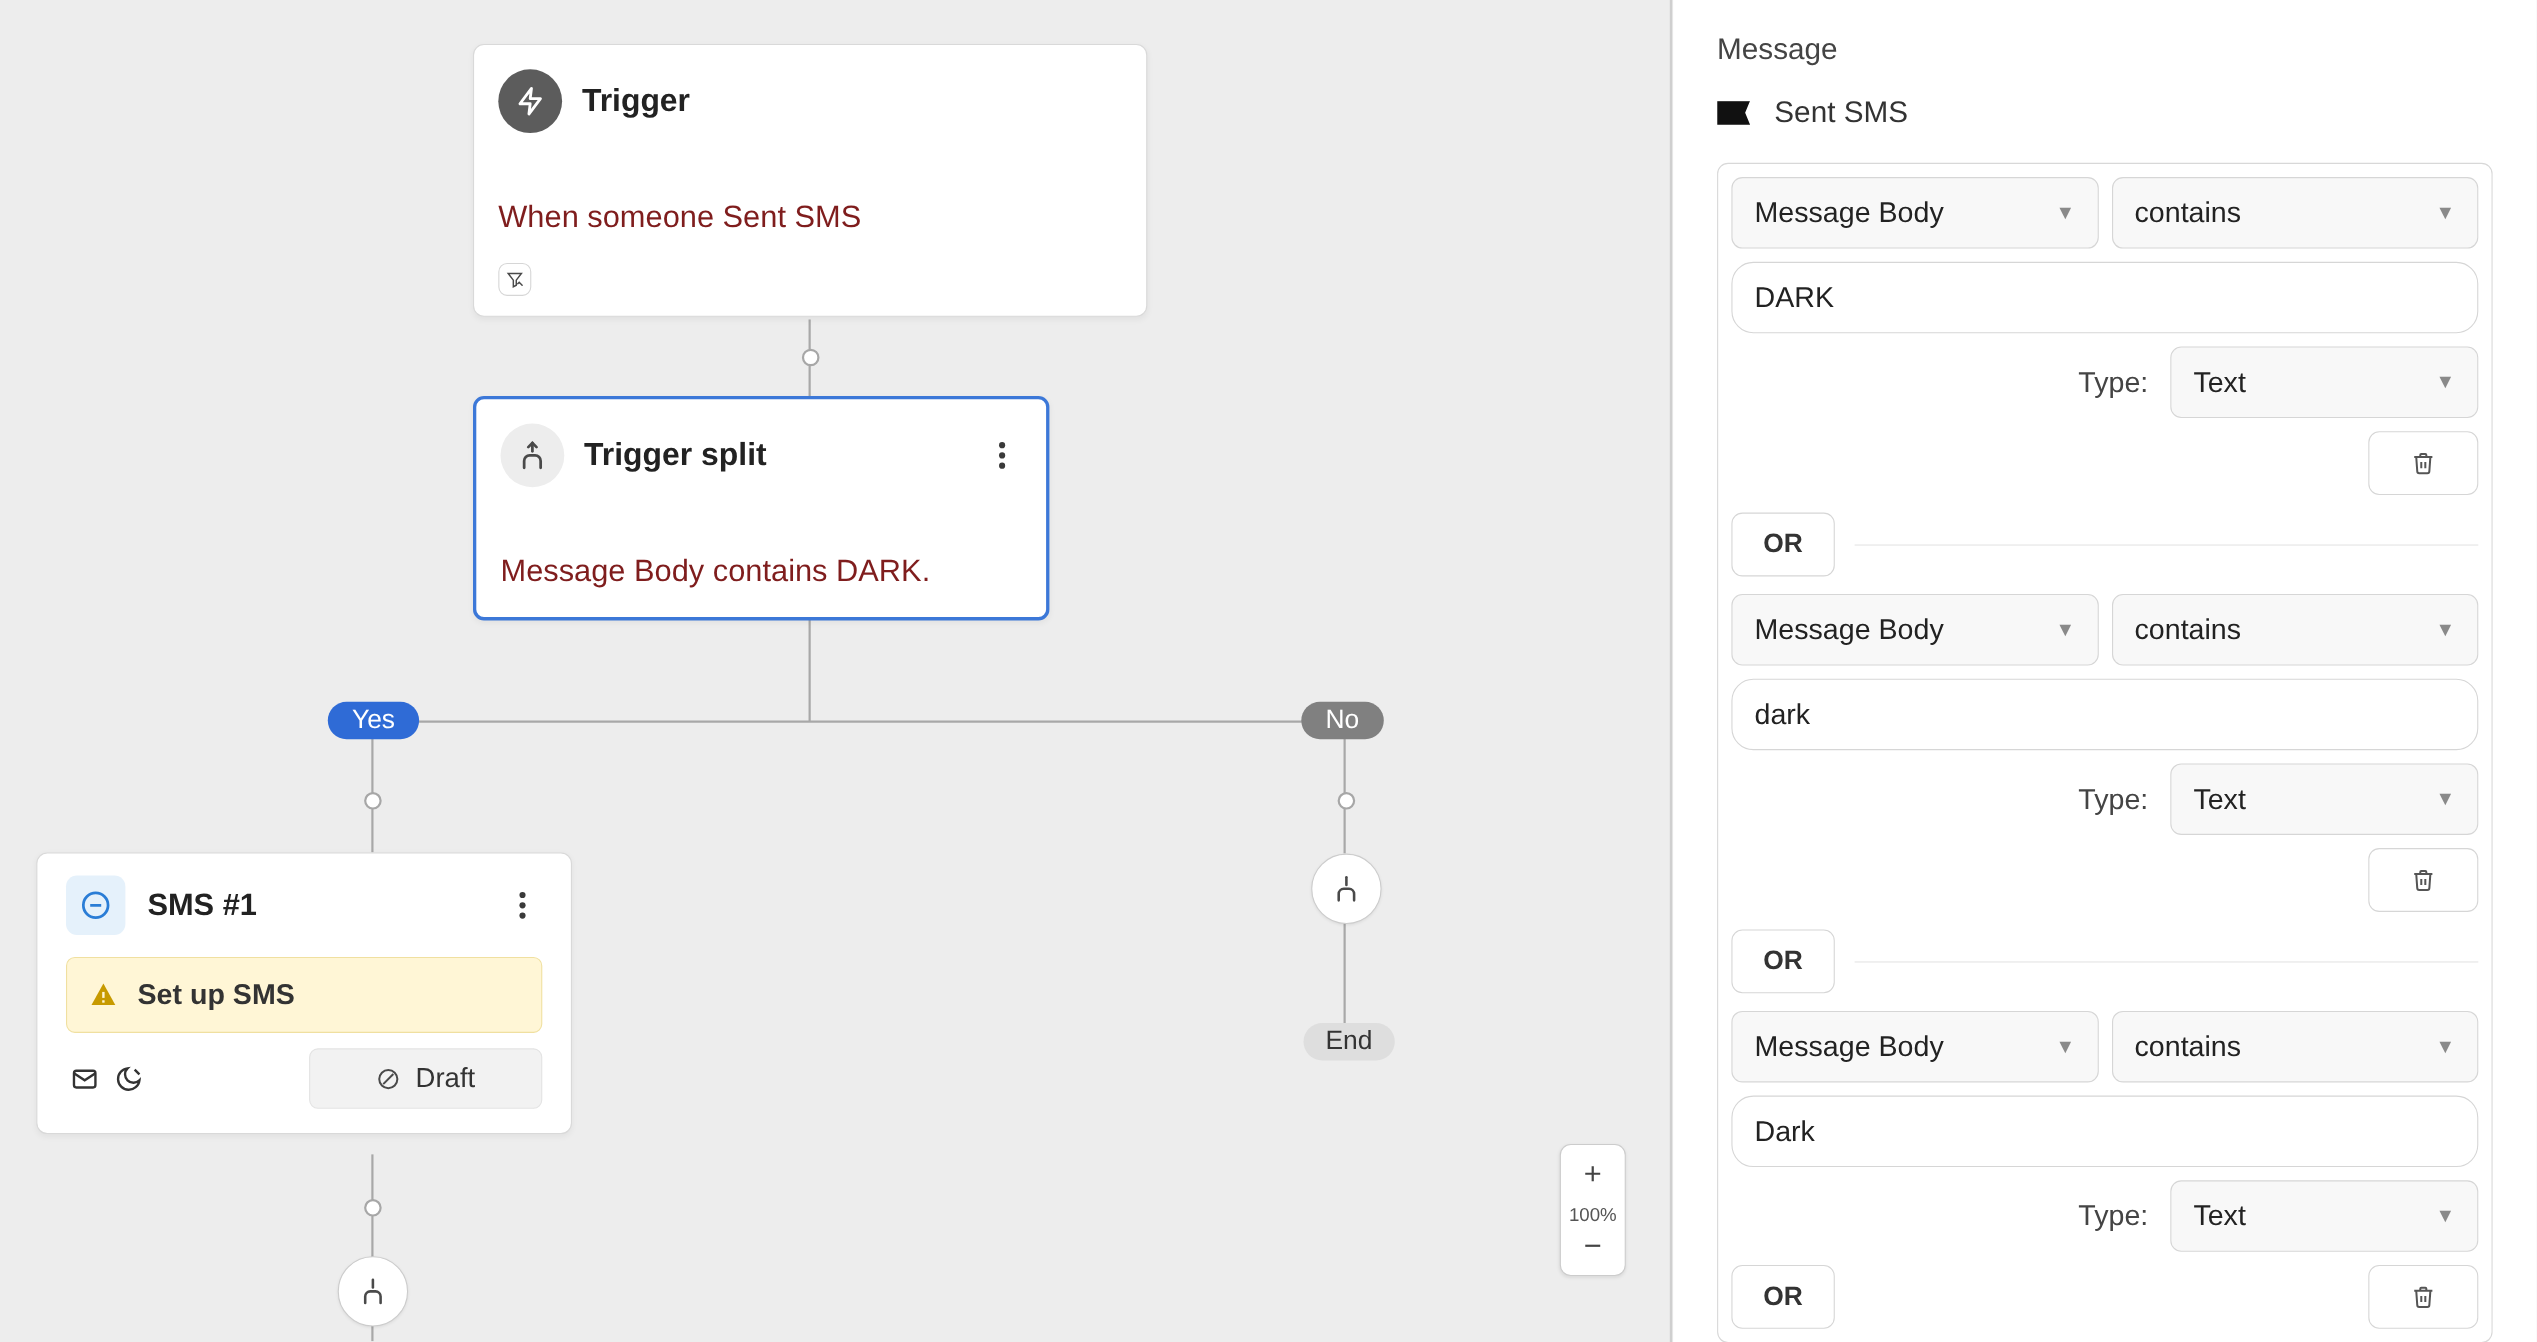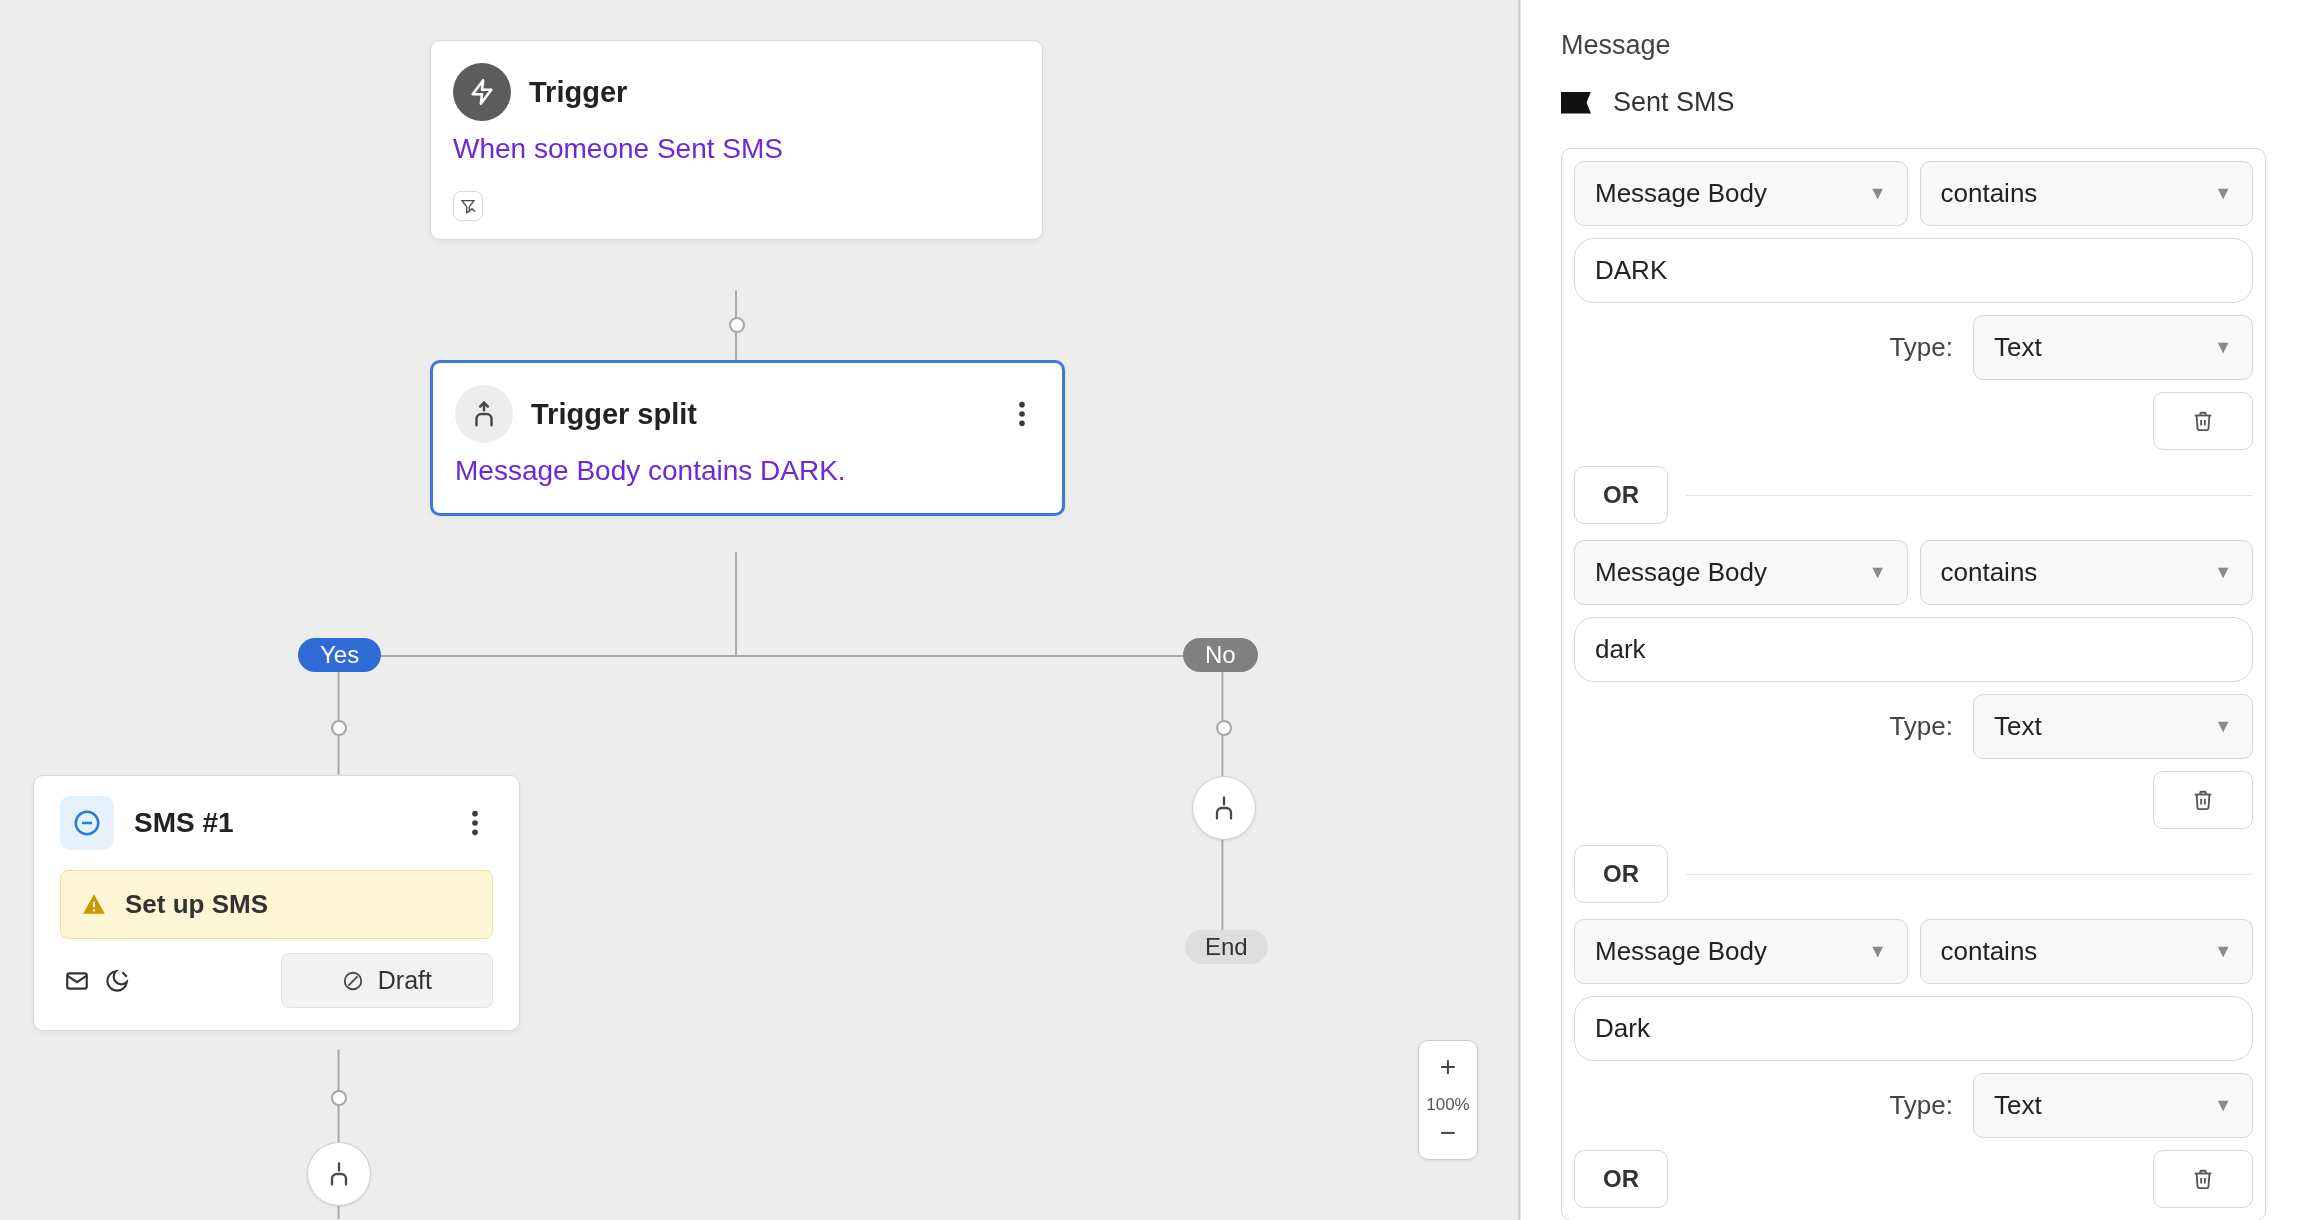--- a/index.html
+++ b/index.html
@@ -17,41 +17,41 @@
 
   .node {
     position:absolute;
     background:#fff;
     border:1px solid #d9d9d9;
     border-radius:10px;
     box-shadow:0 2px 6px rgba(0,0,0,0.05);
   }
   .node-header { display:flex; align-items:center; gap:18px; padding:22px 22px 12px 22px; }
   .node-header .title { font-size:29px; font-weight:700; color:#222; }
-  .node-body { padding:0 22px 26px 22px; font-size:28px; color:#6d28d9; }
+  .node-body { padding:0 22px 26px 22px; font-size:28px; color:#7f1d1d;margin-top:48px; }
   .node .more-btn {
     margin-left:auto;
     width:36px; height:36px;
     display:flex; align-items:center; justify-content:center;
     border-radius:6px;
   }
 
   
   .node-trigger { left:430px; top:40px; width:613px; }
   .trigger-icon-wrap {
     width:58px; height:58px; border-radius:50%;
     background:#5c5c5c; display:flex; align-items:center; justify-content:center;
   }
   .trigger-filter-icon {
     width:30px; height:30px; border:1px solid #d6d6d6; border-radius:8px;
     display:flex; align-items:center; justify-content:center; margin:0 0 18px 22px;
   }
 
   
-  .node-split { left:430px; top:360px; width:635px; border:3px solid #3c78d8; border-radius:10px; }
+  .node-split { left:430px; top:360px; width:524px; border:3px solid #3c78d8; border-radius:10px; }
   .split-icon-wrap {
     width:58px; height:58px; border-radius:50%;
     background:#ededed; display:flex; align-items:center; justify-content:center;
   }
 
   
   .node-sms { left:33px; top:775px; width:487px; }
   .sms-icon-wrap {
     width:54px; height:54px; border-radius:10px;
     background:#e5f1fb; display:flex; align-items:center; justify-content:center;

